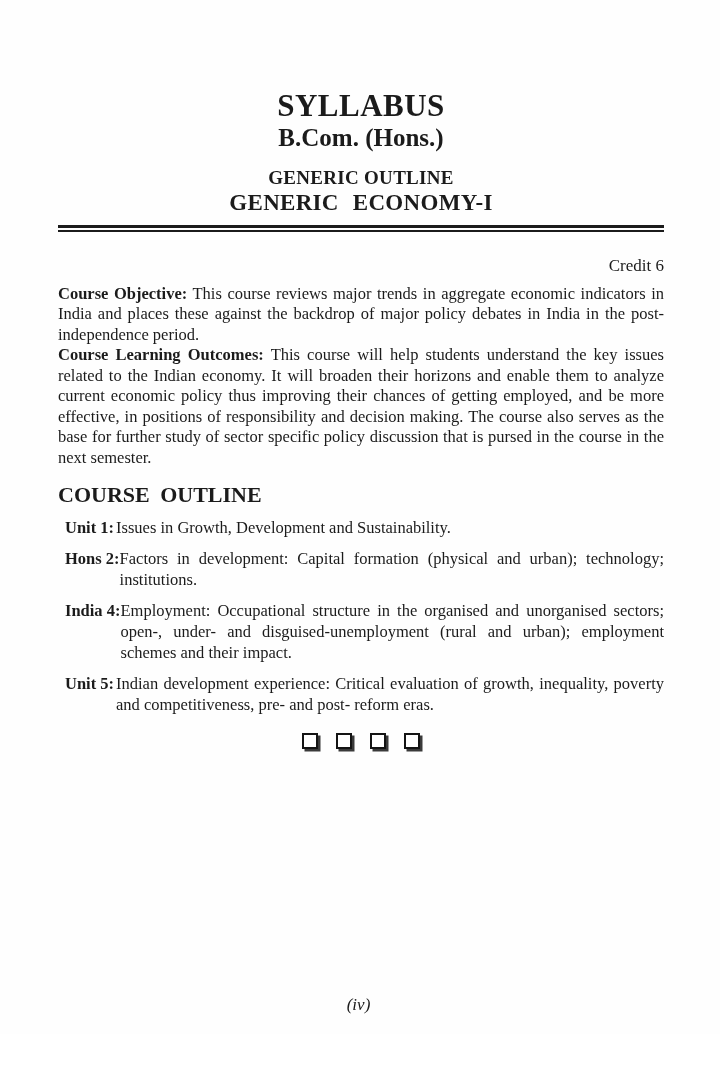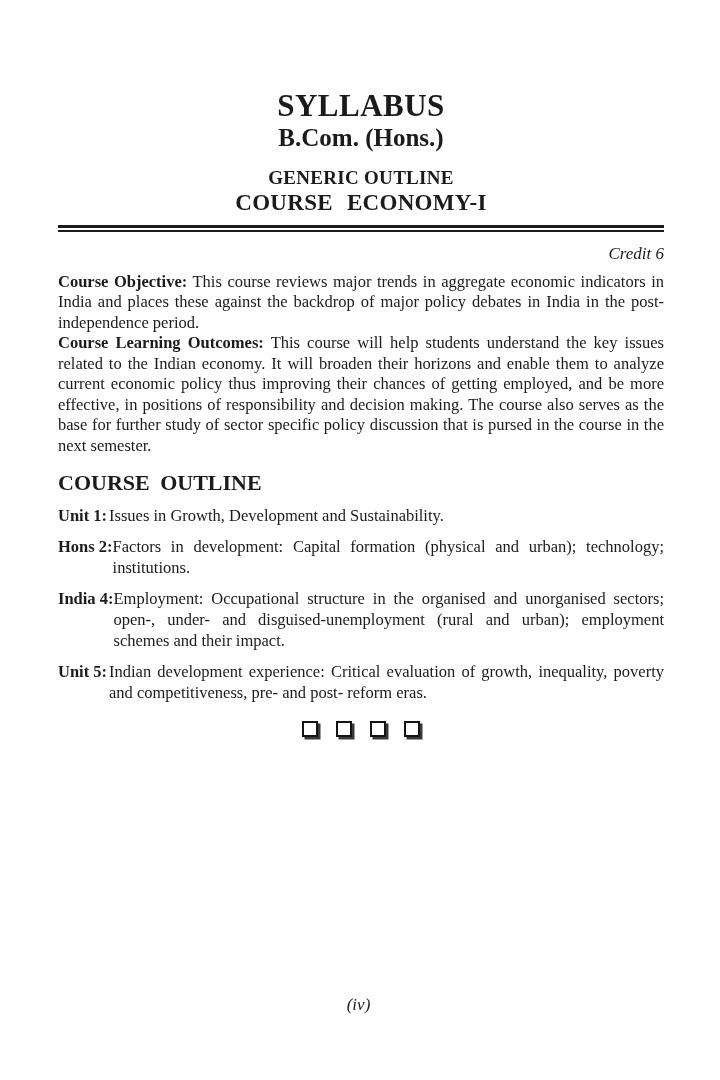--- a/index.html
+++ b/index.html
@@ -37,23 +37,22 @@
   }
   .double-rule {
     margin-top: 9px;
     height: 2px;
     border-top: 3px solid #1b1b1b;
     border-bottom: 2px solid #1b1b1b;
   }
 
   
   .credit-line {
-    margin-top: 12px;
+    margin-top: 24px;
     text-align: right;
-    font-style: italic;
     font-size: 17px; line-height: 20.5px;
   }
   .body-par {
     margin: 0;
     font-size: 16.5px; line-height: 20.5px;
     text-align: justify;
   }
   .body-par.first { margin-top: 7px; }
   .body-par .lead { font-weight: bold; }
 
@@ -65,21 +64,21 @@
   }
 
   .units { margin-top: 9px; }
   .unit {
     display: flex;
     margin: 0 0 10px 0;
     font-size: 16.5px; line-height: 21px;
   }
   .unit-label {
     flex: 0 0 51px;
-    margin-left: 0;
+    margin-left: 7px;
     font-weight: bold;
     white-space: nowrap;
   }
   .unit-text {
     flex: 1;
     text-align: justify;
   }
 
   
   .ornament {
@@ -108,21 +107,21 @@
 </head>
 <body>
 
 <div class="page">
   <div class="content">
 
     <div class="header">
       <div class="doc-title">SYLLABUS</div>
       <div class="doc-program">B.Com. (Hons.)</div>
       <div class="doc-elective">GENERIC OUTLINE</div>
-      <div class="doc-course">COURSE ECONOMY-I</div>
+      <div class="doc-course">GENERIC ECONOMY-I</div>
     </div>
 
     <div class="double-rule"></div>
 
     <div class="credit-line">Credit 6</div>
 
     <p class="body-par first"><span class="lead">Course Objective:</span> <span>This course reviews major trends in aggregate economic indicators in India and places these against the backdrop of major policy debates in India in the post-independence period.</span></p>
 
     <p class="body-par"><span class="lead">Course Learning Outcomes:</span> <span>This course will help students understand the key issues related to the Indian economy. It will broaden their horizons and enable them to analyze current economic policy thus improving their chances of getting employed, and be more effective, in positions of responsibility and decision making. The course also serves as the base for further study of sector specific policy discussion that is pursed in the course in the next semester.</span></p>
 

